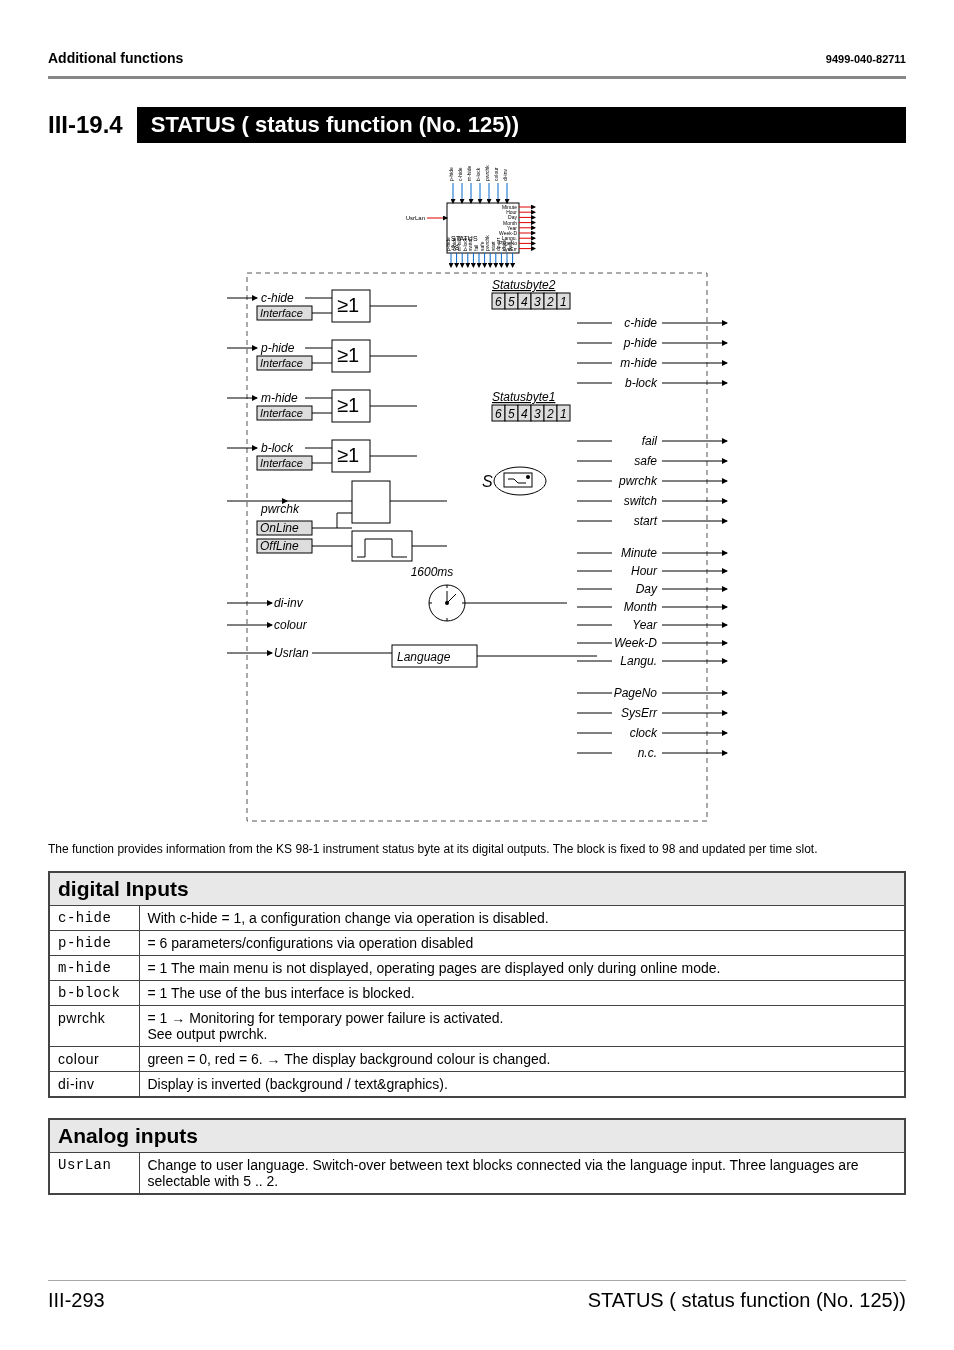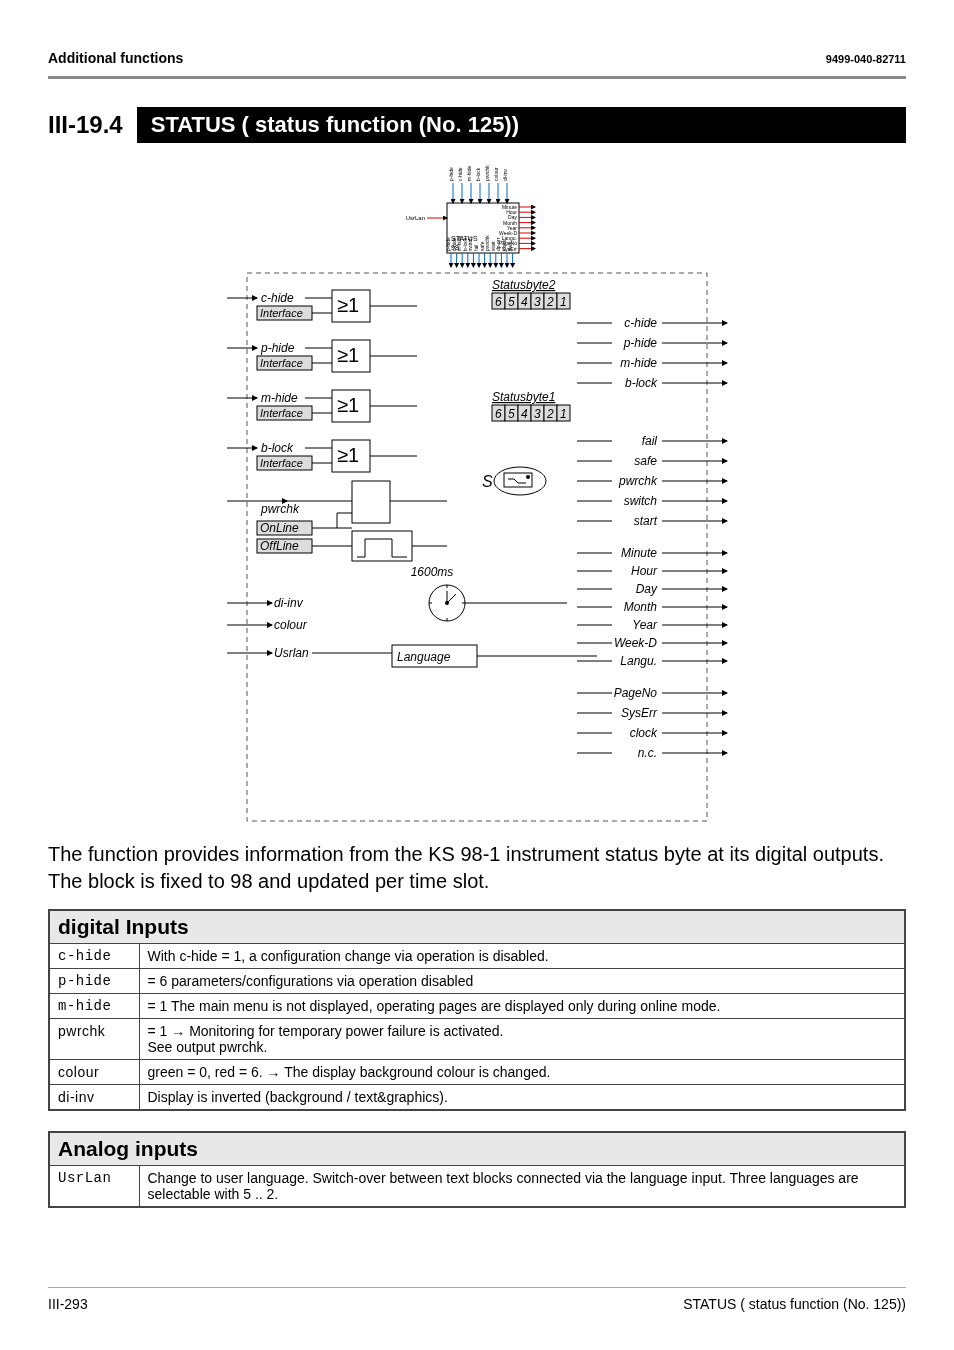--- a/index.html
+++ b/index.html
@@ -52,21 +52,21 @@
     display: flex;
     align-items: center;
   }
   .diagram-area {
     width: 520px;
     margin: 0 auto 18px auto;
   }
   .diagram-area svg { display: block; }
   .body-text {
     font-family: "Arial Narrow", Arial, sans-serif;
-    font-size: 20px;
+    font-size: 12px;
     margin: 0 0 14px 0;
     line-height: 1.35;
   }
   table.info {
     width: 100%;
     border-collapse: collapse;
     border: 2px solid #444;
     margin-bottom: 20px;
     font-family: "Arial Narrow", Arial, sans-serif;
     font-size: 14px;
@@ -93,21 +93,21 @@
   .footer {
     position: absolute;
     left: 48px;
     right: 48px;
     bottom: 38px;
     border-top: 1px solid #aaa;
     padding-top: 8px;
     display: flex;
     justify-content: space-between;
     font-family: "Arial Narrow", Arial, sans-serif;
-    font-size: 14px;
+    font-size: 20px;
   }
   .arrow { marker-end: url(#ah); }
   .arrow-s { marker-end: url(#ah-s); }
 </style>
 </head>
 <body>
 
 <div class="header-bar">
   <div class="header-left">Additional functions</div>
   <div class="header-right">9499-040-82711</div>
@@ -419,20 +419,24 @@
       </tr>
       <tr>
         <td class="key" style="">p-hide</td>
         <td style="white-space:pre-line">= 6 parameters/configurations via operation disabled</td>
       </tr>
       <tr>
         <td class="key" style="">m-hide</td>
         <td style="white-space:pre-line">= 1 The main menu is not displayed, operating pages are displayed only during online mode.</td>
       </tr>
       <tr>
+        <td class="key" style="">b-block</td>
+        <td style="white-space:pre-line">= 1 The use of the bus interface is blocked.</td>
+      </tr>
+      <tr>
         <td class="key" style="font-family:Arial,sans-serif;font-size:14px">pwrchk</td>
         <td style="white-space:pre-line">= 1 → Monitoring for temporary power failure is activated.
       See output pwrchk.</td>
       </tr>
       <tr>
         <td class="key" style="font-family:Arial,sans-serif;font-size:14px">colour</td>
         <td style="white-space:pre-line">green = 0, red = 6. → The display background colour is changed.</td>
       </tr>
       <tr>
         <td class="key" style="font-family:Arial,sans-serif;font-size:14px">di-inv</td>

